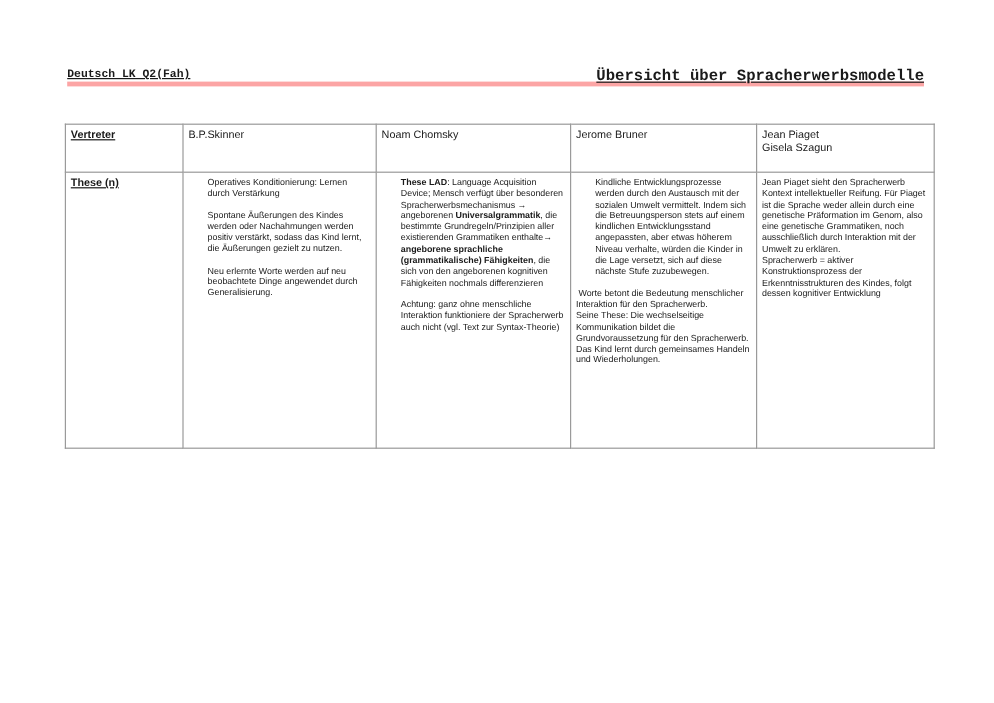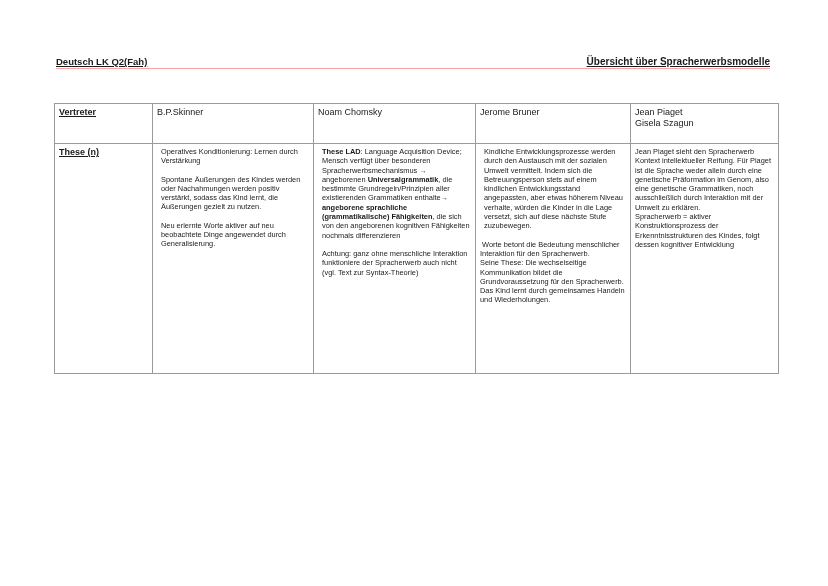--- a/index.html
+++ b/index.html
@@ -1,28 +1,28 @@
 <!DOCTYPE html>
 <html><head>
 <meta charset="utf-8">
 <style>
   html, body { margin:0; padding:0; background:#ffffff; }
   body { width:828px; height:586px; position:relative; overflow:hidden; font-family:"Liberation Sans", sans-serif; color:#1a1a1a; }
-  .header { position:absolute; left:56px; top:56px; width:714px; height:12px; border-bottom:1px solid #fca5a5; }
+  .header { position:absolute; left:56px; top:56px; width:714px; height:12px; border-bottom:4px solid #fca5a5;font-family:Liberation Mono, monospace; }
   .header .left { position:absolute; left:0; top:0; font-size:9.5px; font-weight:bold; text-decoration:underline; }
-  .header .right { position:absolute; right:0; top:0; font-size:10px; font-weight:bold; text-decoration:underline; }
+  .header .right { position:absolute; right:0; top:0; font-size:13px; font-weight:bold; text-decoration:underline; }
   table { position:absolute; left:54px; top:103px; border-collapse:collapse; table-layout:fixed; width:724px; }
   td { border:1px solid #9a9a9a; vertical-align:top; padding:3px 4px; font-size:7.4px; line-height:9.3px; }
   td.hd { font-size:9px; font-weight:bold; line-height:11px; }
   td.rowlbl { font-size:9px; font-weight:bold; line-height:11px;text-decoration:underline; }
   td.name { font-size:9px; line-height:11px; }
   tr.r0 td { height:24px; }
   tr.r1 td { height:33px; }
   tr.r2 td { height:223px; }
-  p { margin:0 0 9px 4px; }
+  p { margin:0 0 9px 16px; }
   p.tight { margin:0; }
   b { font-weight:bold; }
 </style>
 </head>
 <body>
 
 <div class="header">
   <span class="left">Deutsch LK  Q2(Fah)</span>
   <span class="right">Übersicht über Spracherwerbsmodelle</span>
 </div>
@@ -44,21 +44,21 @@
     <td class="name">
       <div>Jean Piaget</div>
       <div>Gisela Szagun</div>
     </td>
   </tr>
   <tr class="r2">
     <td class="rowlbl">These (n)</td>
     <td>
       <p>Operatives Konditionierung: Lernen durch Verstärkung</p>
       <p>Spontane Äußerungen des Kindes werden oder Nachahmungen werden positiv verstärkt, sodass das Kind lernt, die Äußerungen gezielt zu nutzen.</p>
-      <p>Neu erlernte Worte aktiver auf neu beobachtete Dinge angewendet durch Generalisierung.</p>
+      <p>Neu erlernte Worte werden auf neu beobachtete Dinge angewendet durch Generalisierung.</p>
     </td>
     <td>
       <p><b>These LAD</b><span>: Language Acquisition Device; Mensch verfügt über besonderen Spracherwerbsmechanismus → angeborenen </span><b>Universalgrammatik</b><span>, die bestimmte Grundregeln/Prinzipien aller existierenden Grammatiken enthalte→ </span><b>angeborene sprachliche (grammatikalische) Fähigkeiten</b><span>, die sich von den angeborenen kognitiven Fähigkeiten nochmals differenzieren</span></p>
       <p>Achtung: ganz ohne menschliche Interaktion funktioniere der Spracherwerb auch nicht (vgl. Text zur Syntax-Theorie)</p>
     </td>
     <td>
       <p>Kindliche Entwicklungsprozesse werden durch den Austausch mit der sozialen Umwelt vermittelt. Indem sich die Betreuungsperson stets auf einem kindlichen Entwicklungsstand angepassten, aber etwas höherem Niveau verhalte, würden die Kinder in die Lage versetzt, sich auf diese nächste Stufe zuzubewegen.</p>
       <p class="tight" style="white-space:pre-wrap"> Worte betont die Bedeutung menschlicher Interaktion für den Spracherwerb.</p>
       <p class="tight">Seine These: Die wechselseitige Kommunikation bildet die Grundvoraussetzung für den Spracherwerb. Das Kind lernt durch gemeinsames Handeln und Wiederholungen.</p>
     </td>

